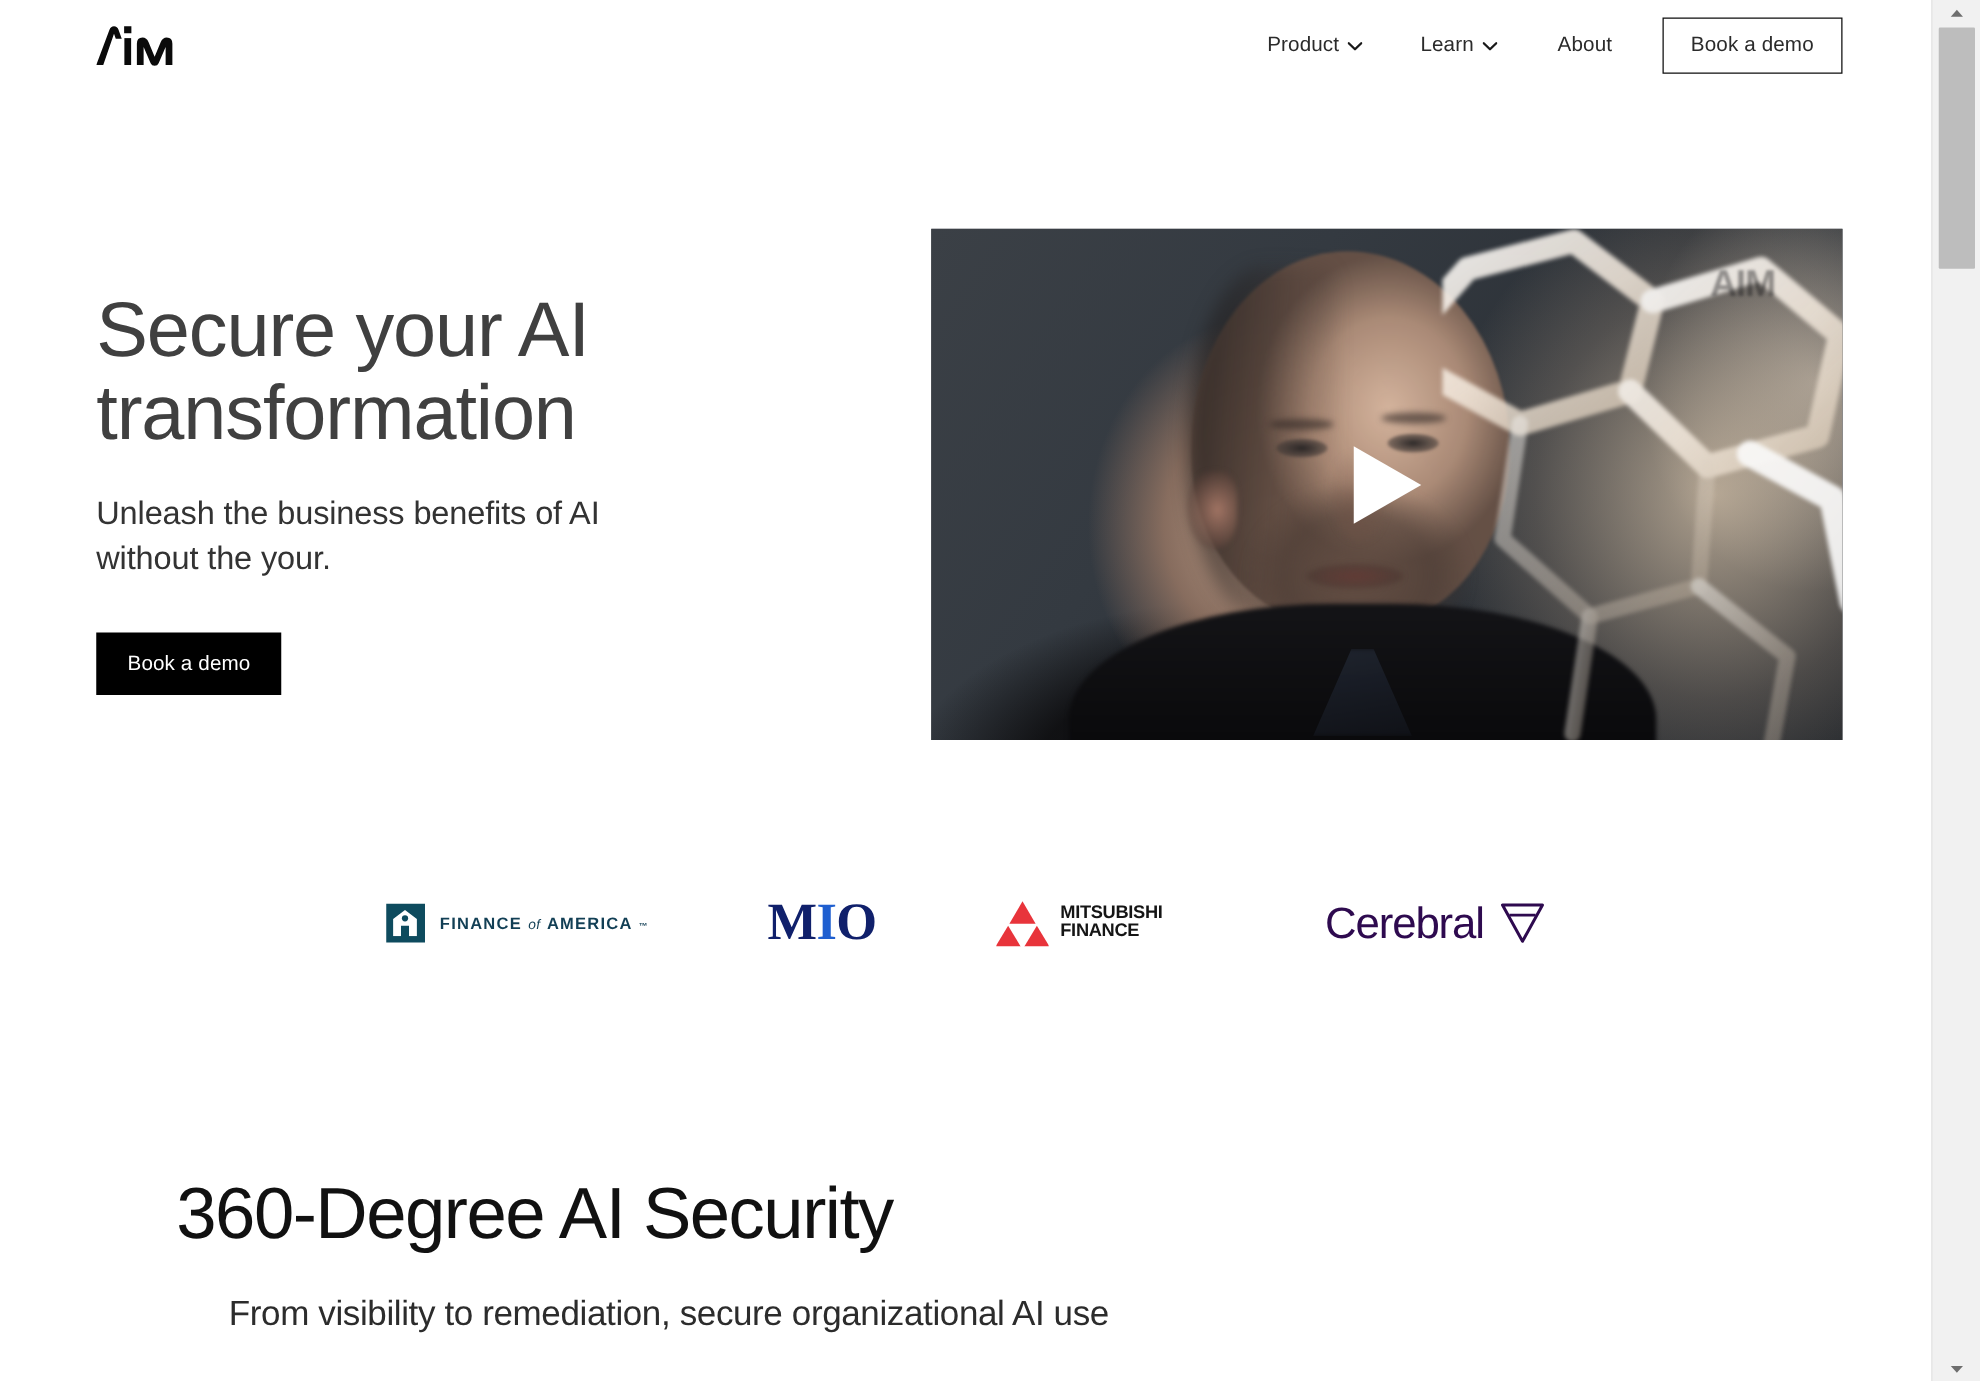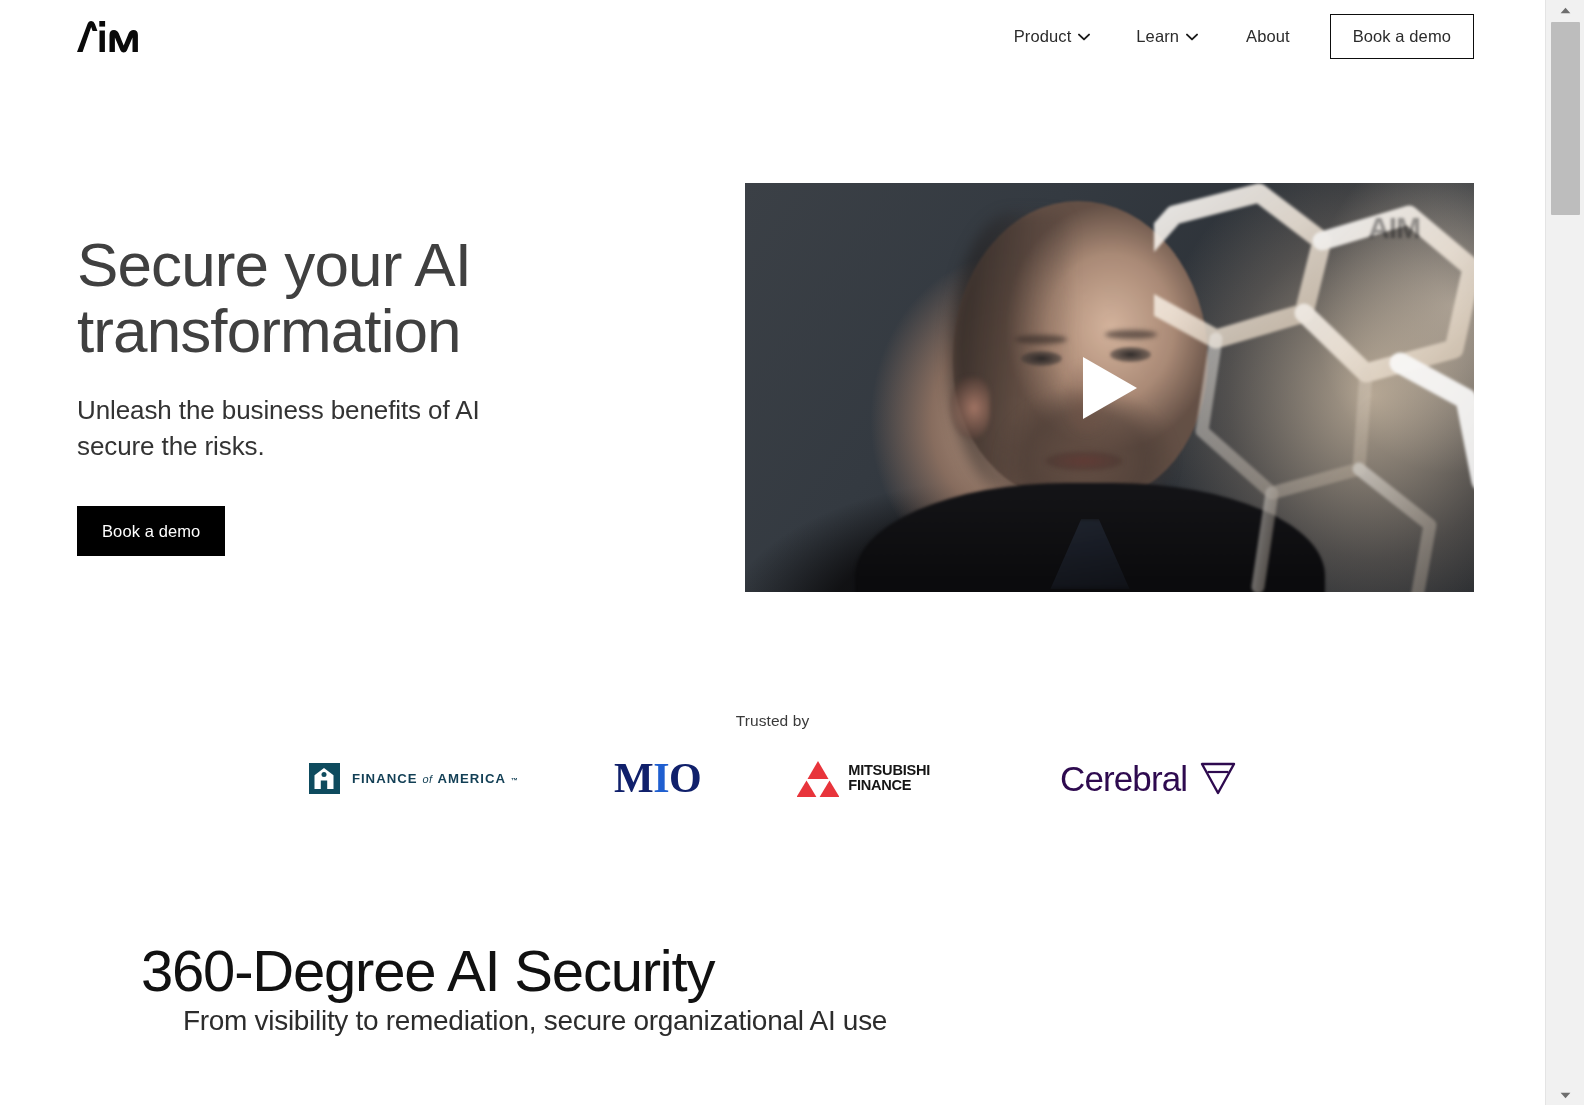--- a/index.html
+++ b/index.html
@@ -384,20 +384,21 @@
     width: 1545px;
     padding-left: 141px;
   }
 
   .section-title {
     font-size: 58px;
     line-height: 1.08;
     font-weight: 400;
     letter-spacing: -1.2px;
     color: #111111;
+    margin-bottom: 30px;
   }
 
   .section-sub {
     font-size: 28px;
     line-height: 1.3;
     font-weight: 400;
     letter-spacing: -0.3px;
     color: #2c2c2c;
     margin-left: 42px;
   }
@@ -478,21 +479,21 @@
         </div>
 
         <button class="nav-cta">Book a demo</button>
       </nav>
     </header>
 
     <section class="hero">
 
       <div class="hero-copy">
         <h1 class="hero-title">Secure your AI transformation</h1>
-        <p class="hero-sub">Unleash the business benefits of AI secure the risks.</p>
+        <p class="hero-sub">Unleash the business benefits of AI without the your.</p>
         <button class="hero-cta">Book a demo</button>
       </div>
 
       <div class="video-wrap">
         <div class="video-bg"></div>
 
         <div class="subject">
           <div class="head"></div>
           <div class="head-shadow"></div>
           <div class="ear"></div>
@@ -539,21 +540,20 @@
 
         <div class="play-btn">
           <svg width="60" height="66" viewBox="0 0 60 66" xmlns="http://www.w3.org/2000/svg">
             <path d="M3 2 L57 33 L3 64 Z" fill="#ffffff"></path>
           </svg>
         </div>
       </div>
     </section>
 
     <section class="trusted">
-      <div class="trusted-label">Trusted by</div>
 
       <div class="logo-row">
 
         <div class="logo-item">
           <div class="foa">
             <div class="foa-mark">
               <svg width="20" height="21" viewBox="0 0 20 21" xmlns="http://www.w3.org/2000/svg">
                 <path d="M10 0 L19.5 7.2 L19.5 21 L13.2 21 L13.2 12.6 L6.8 12.6 L6.8 21 L0.5 21 L0.5 7.2 Z" fill="#ffffff"></path>
                 <circle cx="10" cy="6.6" r="2.5" fill="#0e4b5e"></circle>
               </svg>

